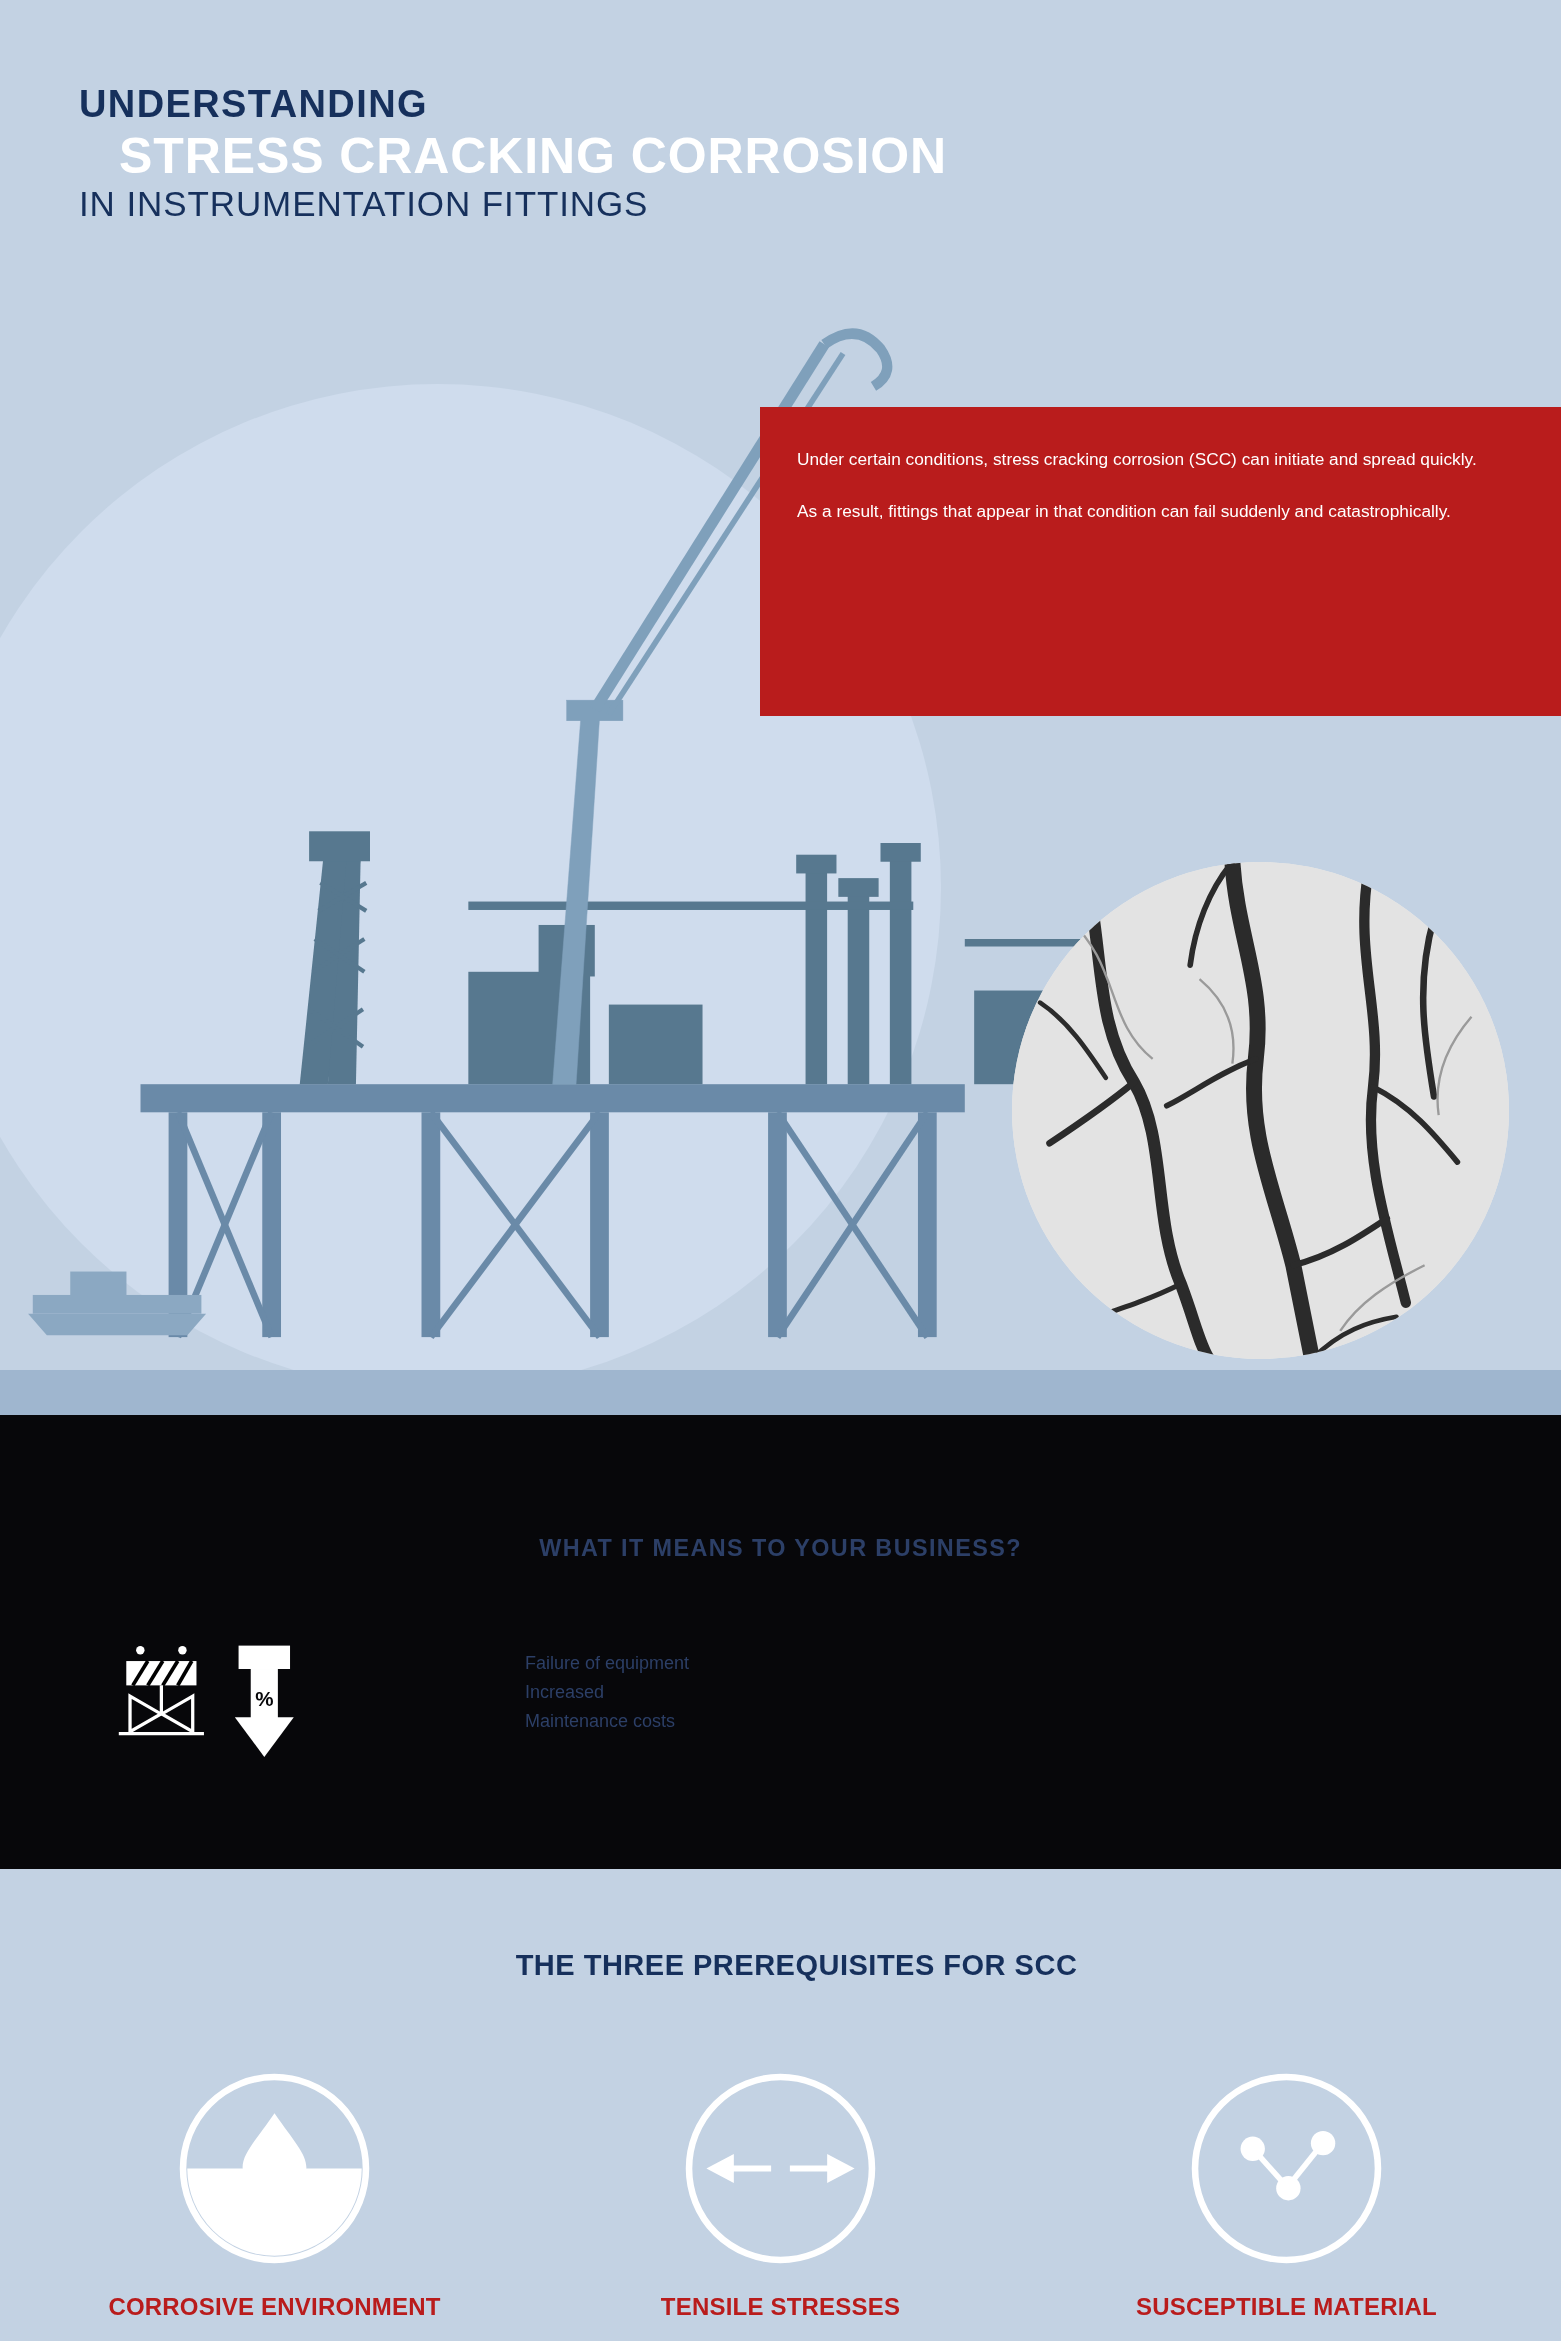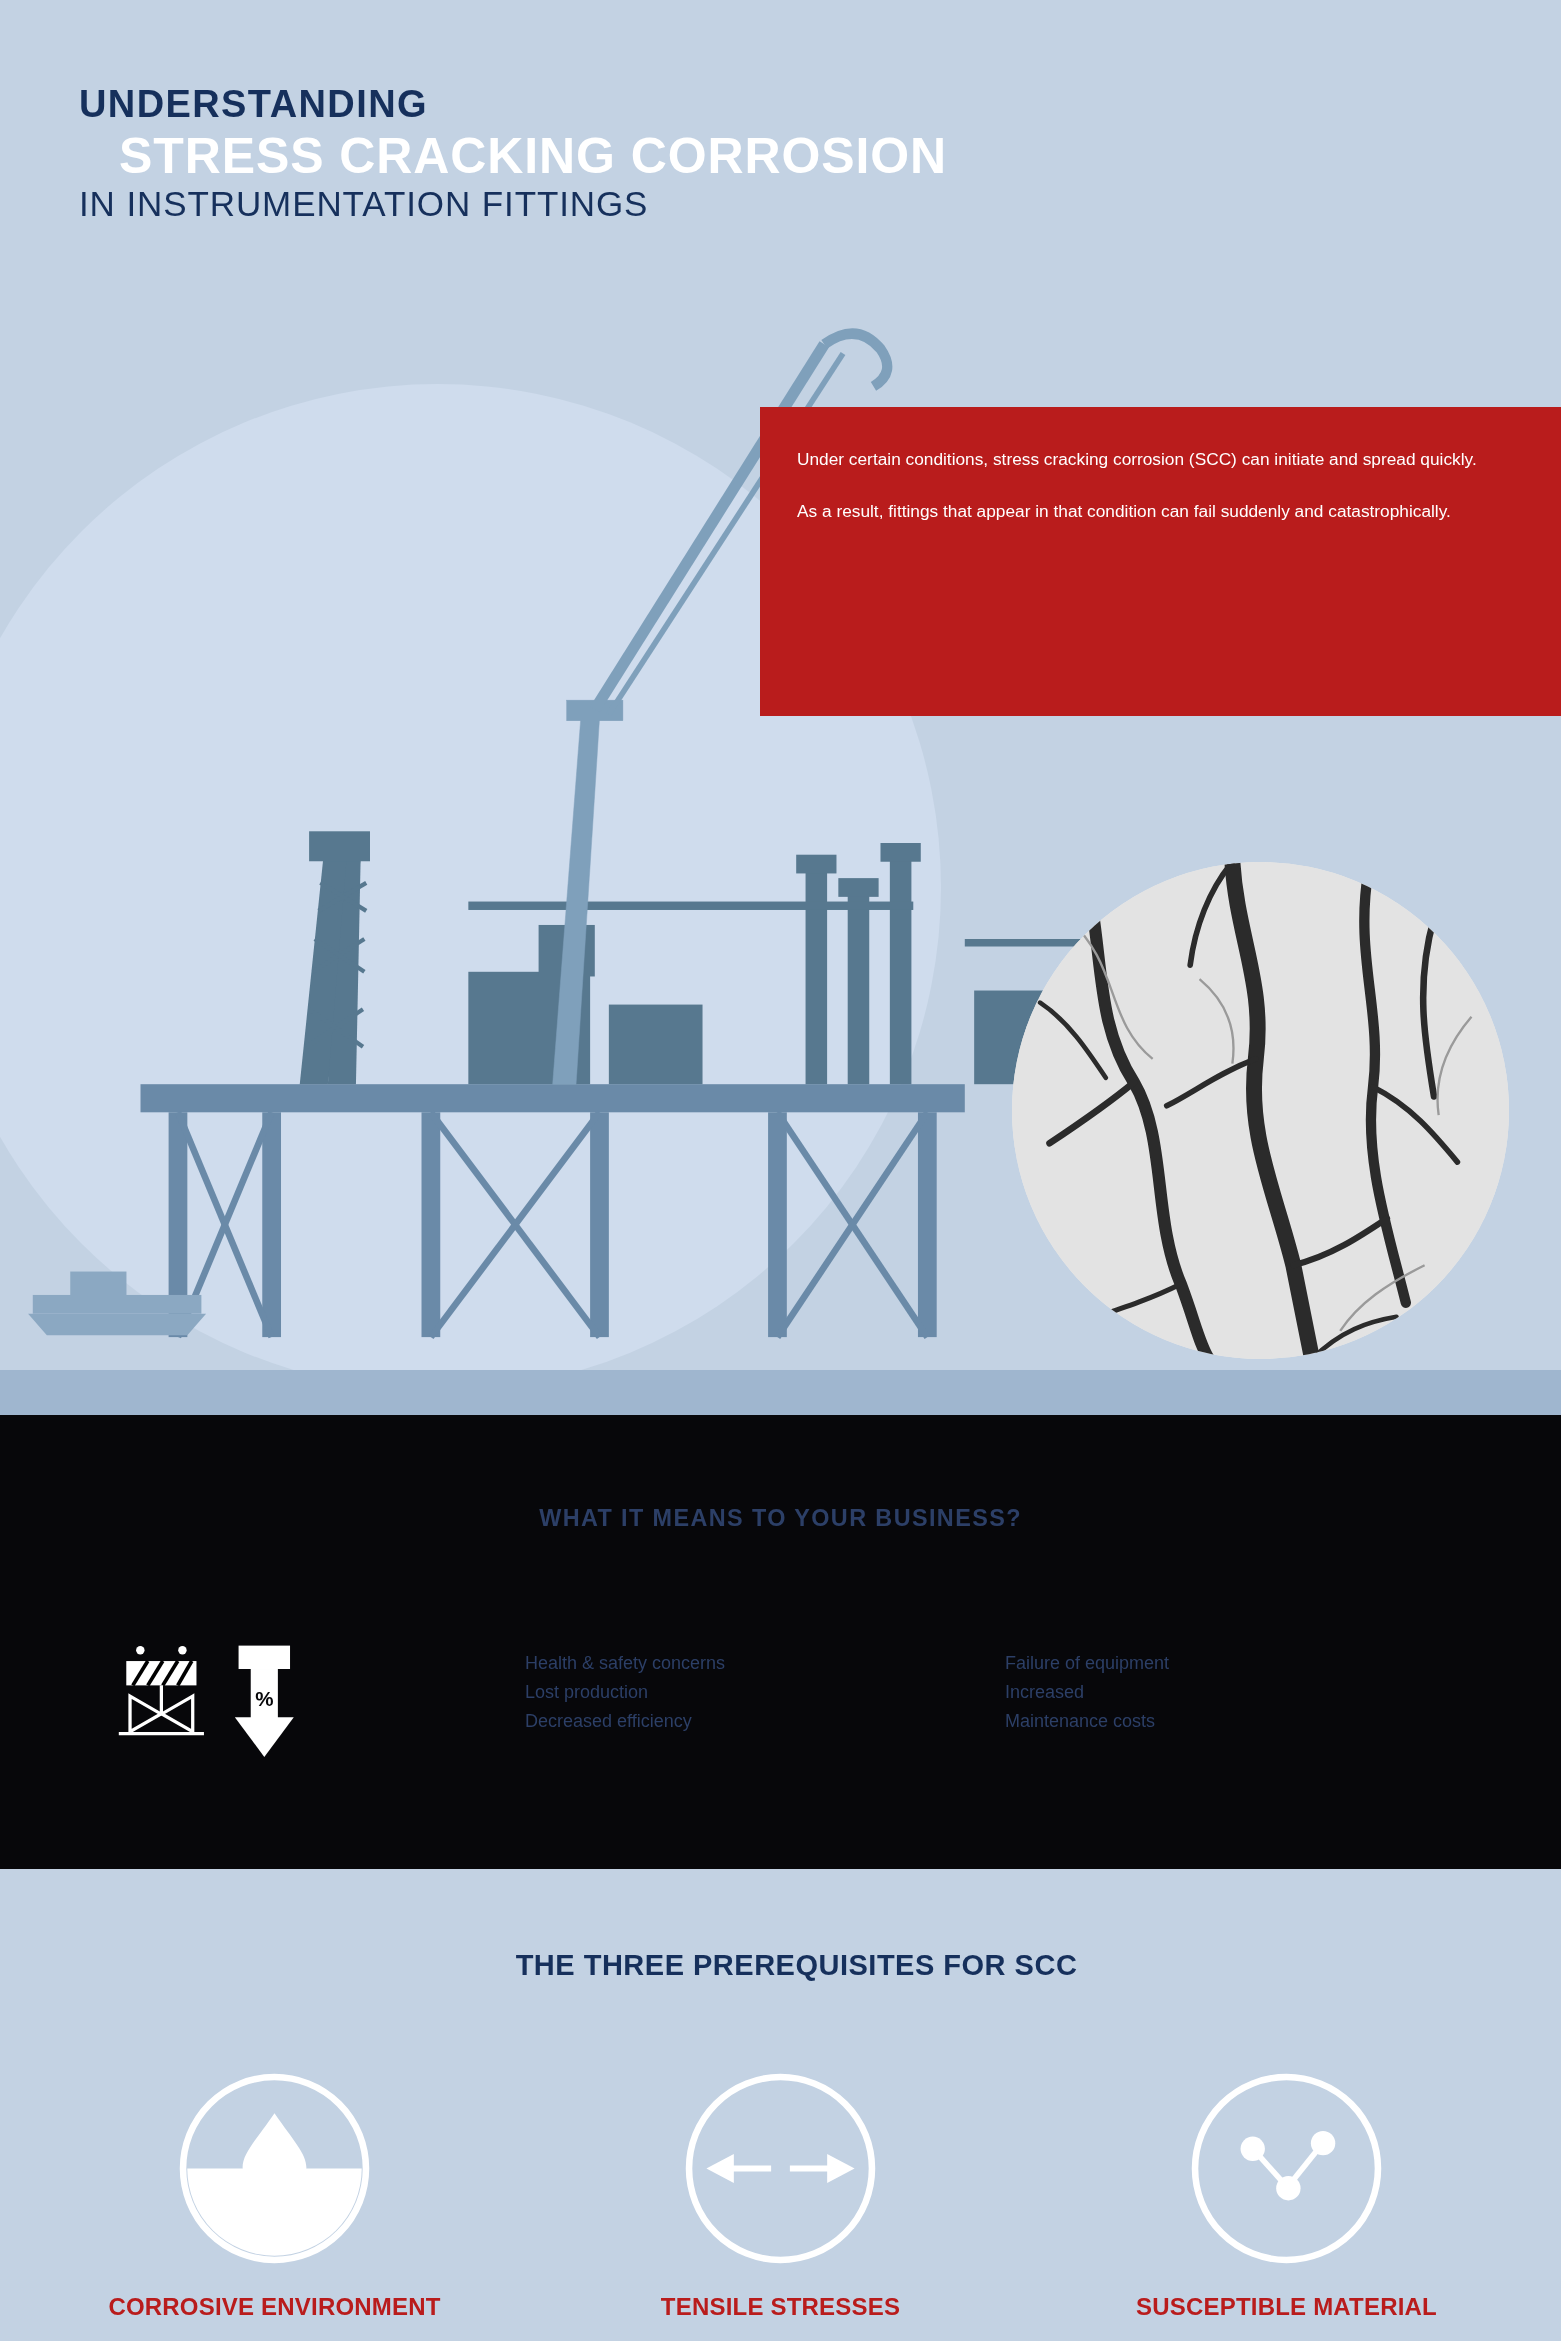--- a/index.html
+++ b/index.html
@@ -72,21 +72,21 @@
     border-radius:50%;overflow:hidden;z-index:9;background:#e9e9e9;
   }
   .crack-circle svg{display:block;}
 
   
   .band-black{
     position:absolute;left:0;top:1415px;width:1561px;height:454px;background:#07070a;
   }
   .band-black h2{
     margin:0;text-align:center;color:#2c3f67;font-size:23.4px;letter-spacing:1.4px;
-    font-weight:bold;padding-top:90px;
+    font-weight:bold;padding-top:120px;
   }
   .biz-icons{
     position:absolute;left:112px;top:225px;width:328px;height:131px;
   }
   .biz-cols{
     position:absolute;left:525px;top:234px;width:960px;
     display:flex;gap:0;
   }
   .biz-col{width:497px;}
   .biz-col div{
@@ -259,25 +259,20 @@
           <rect x="270" y="12" width="110" height="50" fill="#ffffff"></rect>
           <rect x="296" y="62" width="58" height="110" fill="#ffffff"></rect>
           <polygon points="262,165 388,165 325,250" fill="#ffffff"></polygon>
           <text x="325" y="140" font-size="44" font-family="Liberation Sans, sans-serif" fill="#07070a" text-anchor="middle" font-weight="bold">%</text>
         </g>
       </svg>
     </div>
 
     <div class="biz-cols">
       <div class="biz-col">
-        <div>Health &amp; safety concerns</div>
-        <div>Lost production</div>
-        <div>Decreased efficiency</div>
-      </div>
-      <div class="biz-col">
         <div>Failure of equipment</div>
         <div>Increased</div>
         <div>Maintenance costs</div>
       </div>
     </div>
   </section>
 
   <section class="band-light">
     <h2>THE THREE PREREQUISITES FOR SCC</h2>
 

